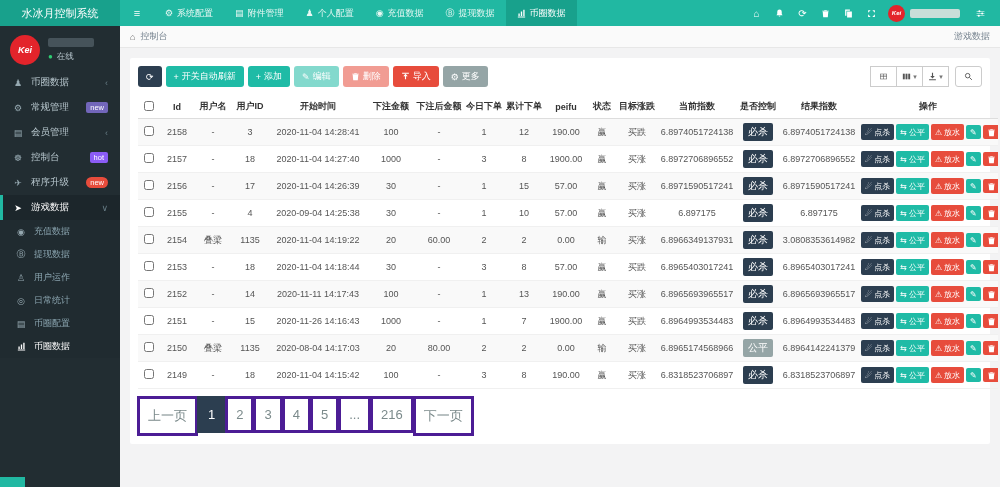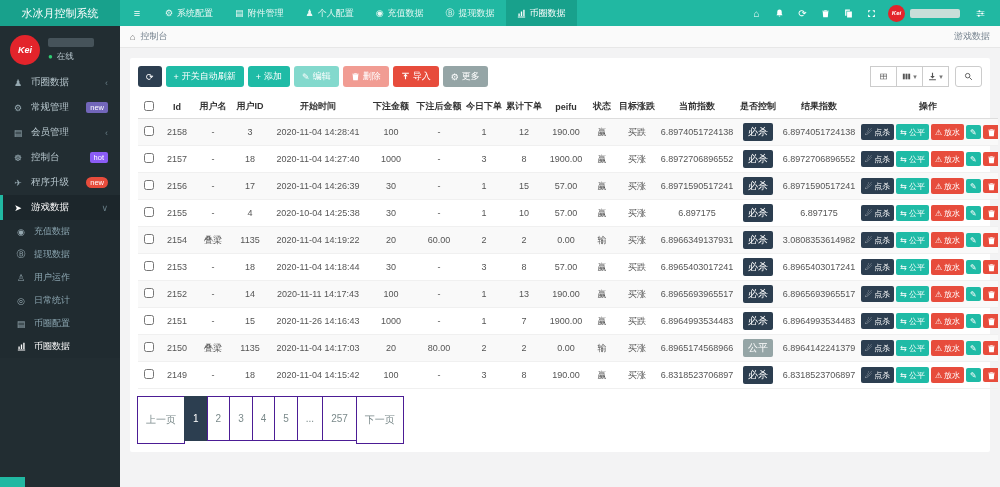--- a/index.html
+++ b/index.html
@@ -74,21 +74,21 @@
   input[type=checkbox]{width:10px;height:10px}
   .ctrl-badge{display:inline-block;background:#2c3e50;color:#fff;border-radius:2px;padding:2px 5px;font-size:10px}
   .ctrl-badge.gray{background:#95a5a6}
   .op-btn{display:inline-flex;align-items:center;gap:2px;border:none;border-radius:2px;color:#fff;font-size:8px;padding:2.5px 4px;margin:0 1px;cursor:pointer;font-family:inherit;vertical-align:middle}
   .op-dark{background:#2c3e50}.op-green{background:#1fbba6}.op-red{background:#e74c3c}
 
   .tfoot{display:flex;justify-content:space-between;align-items:center;margin-top:7px;font-size:9px;color:#666}
   .finfo{display:flex;align-items:center}
   .pp-box{display:inline-flex;align-items:center;gap:3px;border:1px solid #ccc;background:#f4f4f4;border-radius:3px;padding:2px 6px;margin:0 4px;font-size:8.5px;color:#555;cursor:pointer}
   .pagination{display:flex;list-style:none}
-  .page-btn{border:1px solid #4c1d95;background:#fff;color:#7b8a8b;font-size:10px;padding:16px 8px;margin-left:-1px;cursor:pointer;font-family:inherit}
+  .page-btn{border:3px solid #4c1d95;background:#fff;color:#7b8a8b;font-size:13px;padding:8px 8px;margin-left:-1px;cursor:pointer;font-family:inherit}
   .page-btn.active{background:#2c3e50;border-color:#2c3e50;color:#fff}
   .gi{font-style:normal}
   svg{display:block}
 </style>
 </head>
 <body>
 
 <header class="topbar">
   <div class="brand">
     <span class="b">水冰月</span>
@@ -475,21 +475,21 @@
                       <path d="M3 4.5h10l-.9 10H3.9L3 4.5zM6 2h4l.5 1H14v1.2H2V3h3.5L6 2z"></path>
                     </svg>
                   </span>
                 </button></td>
             </tr>
             <tr>
               <td><input type="checkbox" style=""></td>
               <td>2155</td>
               <td>-</td>
               <td>4</td>
-              <td>2020-10-04 14:25:38</td>
+              <td>2020-09-04 14:25:38</td>
               <td>30</td>
               <td>-</td>
               <td>1</td>
               <td>10</td>
               <td>57.00</td>
               <td>赢</td>
               <td>买涨</td>
               <td>6.897175</td>
               <td><span class="ctrl-badge">必杀</span></td>
               <td>6.897175</td>
@@ -650,21 +650,21 @@
                       <path d="M3 4.5h10l-.9 10H3.9L3 4.5zM6 2h4l.5 1H14v1.2H2V3h3.5L6 2z"></path>
                     </svg>
                   </span>
                 </button></td>
             </tr>
             <tr>
               <td><input type="checkbox" style=""></td>
               <td>2150</td>
               <td>叠梁</td>
               <td>1135</td>
-              <td>2020-11-04 14:17:03</td>
+              <td>2020-08-04 14:17:03</td>
               <td>20</td>
               <td>80.00</td>
               <td>2</td>
               <td>2</td>
               <td>0.00</td>
               <td>输</td>
               <td>买涨</td>
               <td>6.8965174568966</td>
               <td><span class="ctrl-badge gray">公平</span></td>
               <td>6.8964142241379</td>
@@ -727,20 +727,20 @@
 
       <div class="tfoot">
         <ul class="pagination" id="pagination">
             <li><button class="page-btn">上一页</button></li>
             <li><button class="page-btn active">1</button></li>
             <li><button class="page-btn">2</button></li>
             <li><button class="page-btn">3</button></li>
             <li><button class="page-btn">4</button></li>
             <li><button class="page-btn">5</button></li>
             <li><button class="page-btn">...</button></li>
-            <li><button class="page-btn">257</button></li>
+            <li><button class="page-btn">216</button></li>
             <li><button class="page-btn">下一页</button></li>
           </ul>
       </div>
 
     </div>
   </div>
 </main>
 
 </body></html>

